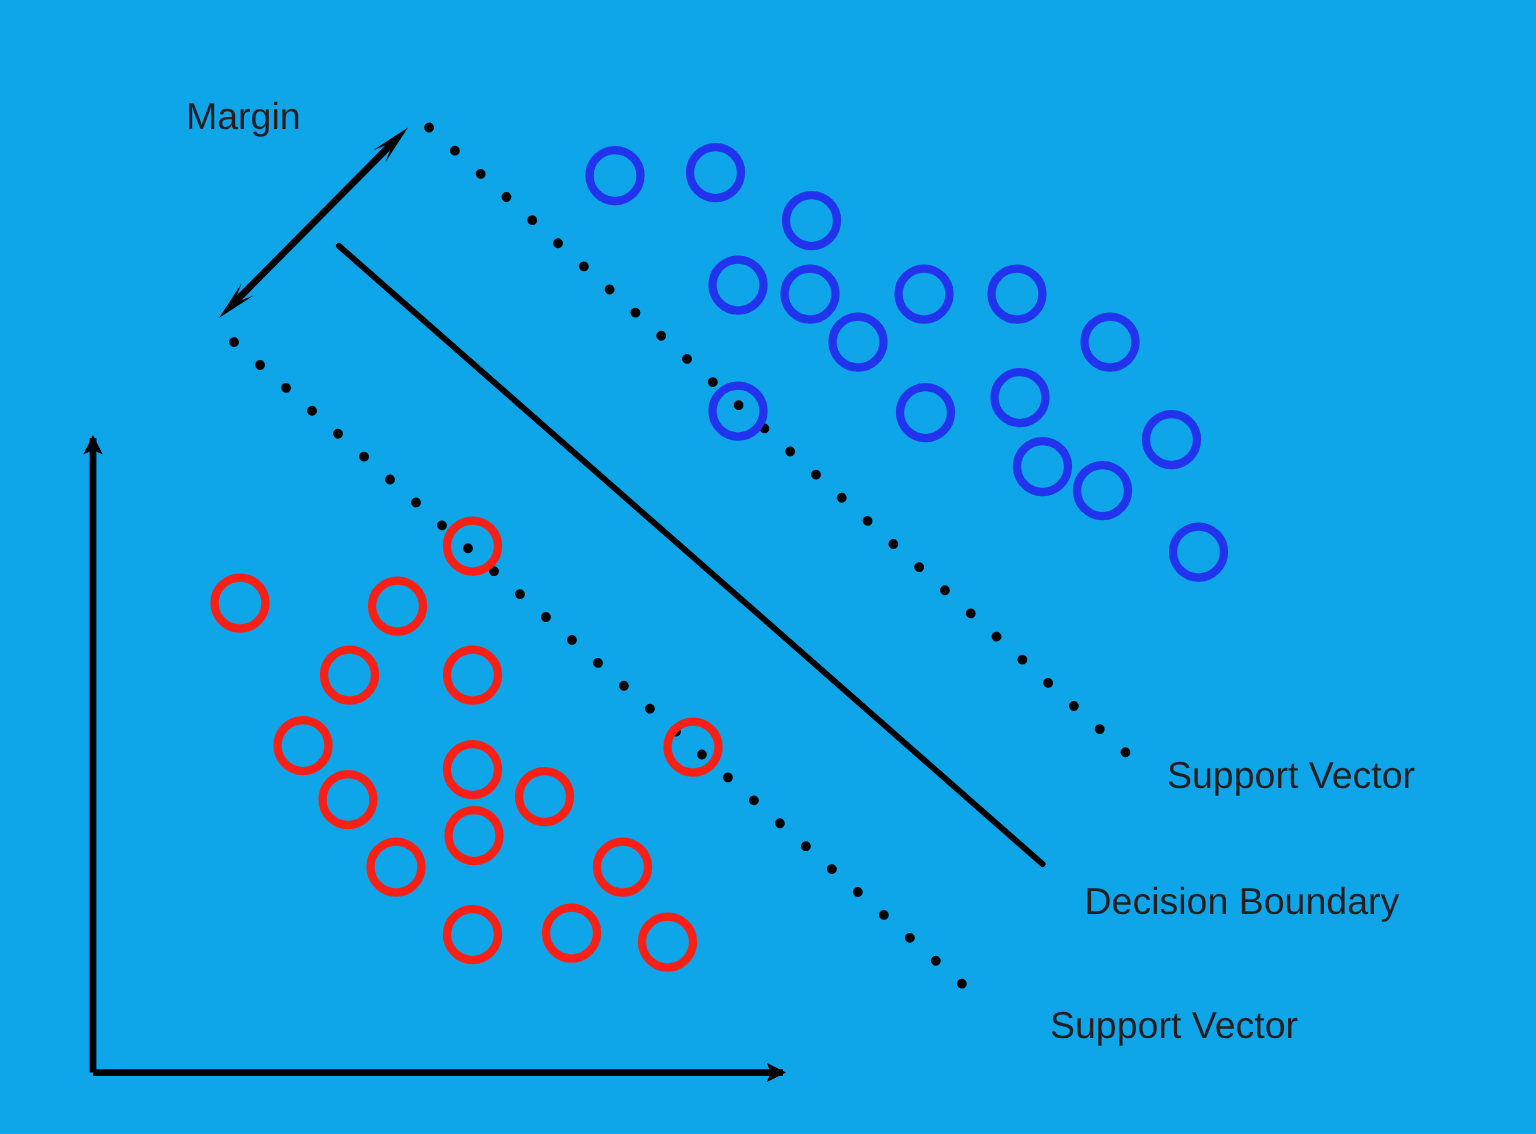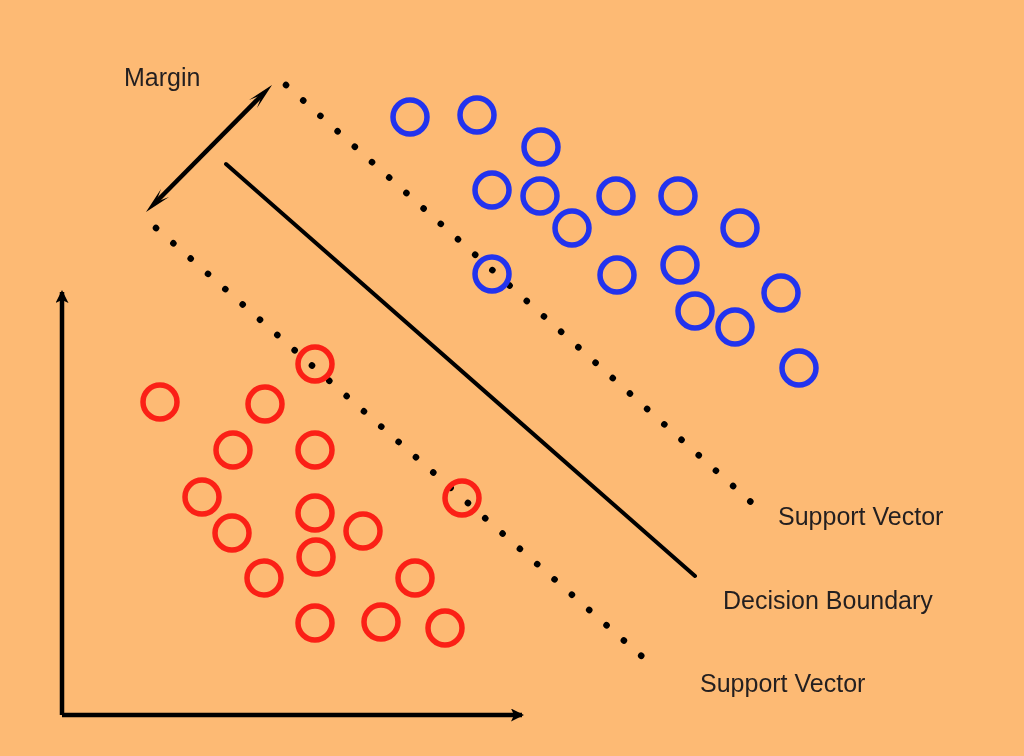--- a/index.html
+++ b/index.html
@@ -7,21 +7,21 @@
     padding: 0;
     background: #ffffff;
   }
   body {
     font-family: "Liberation Sans", sans-serif;
   }
   #canvas {
     position: relative;
     width: 1024px;
     height: 756px;
-    background: #fdba74;
+    background: #0ea5e9;
     overflow: hidden;
   }
   #svm-svg {
     position: absolute;
     left: 0;
     top: 0;
     width: 1024px;
     height: 756px;
   }
   .diagram-label {

